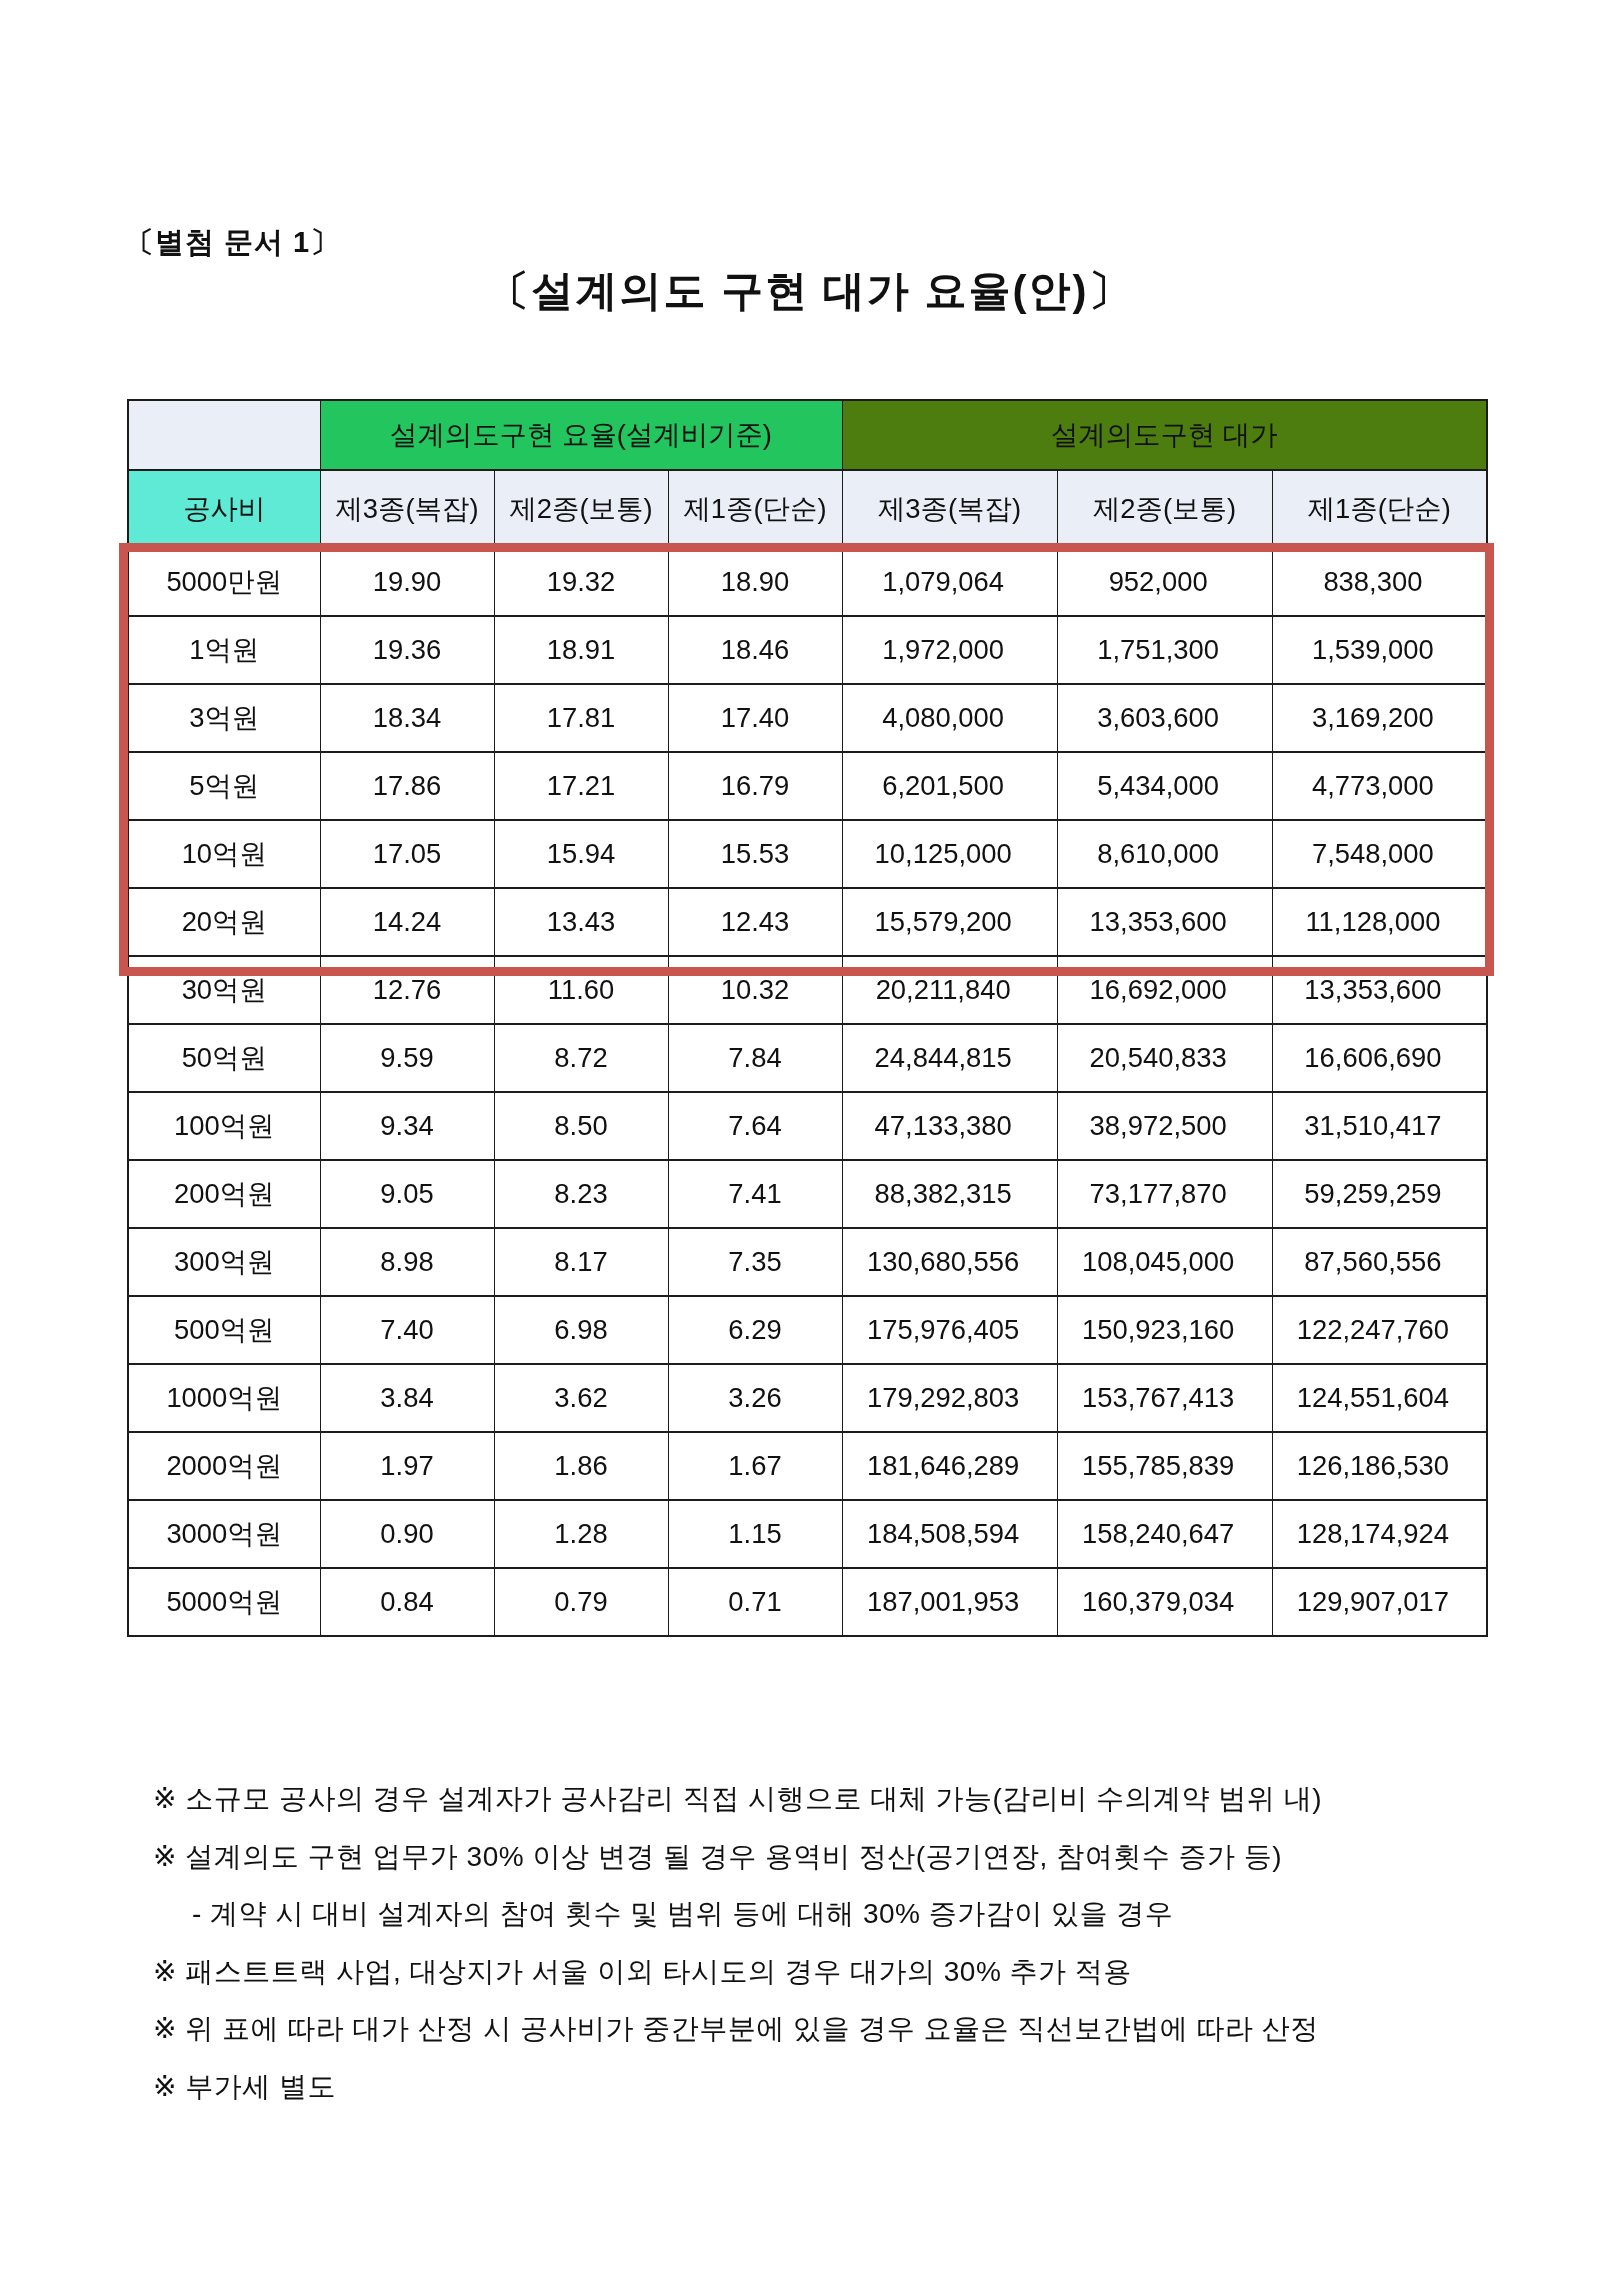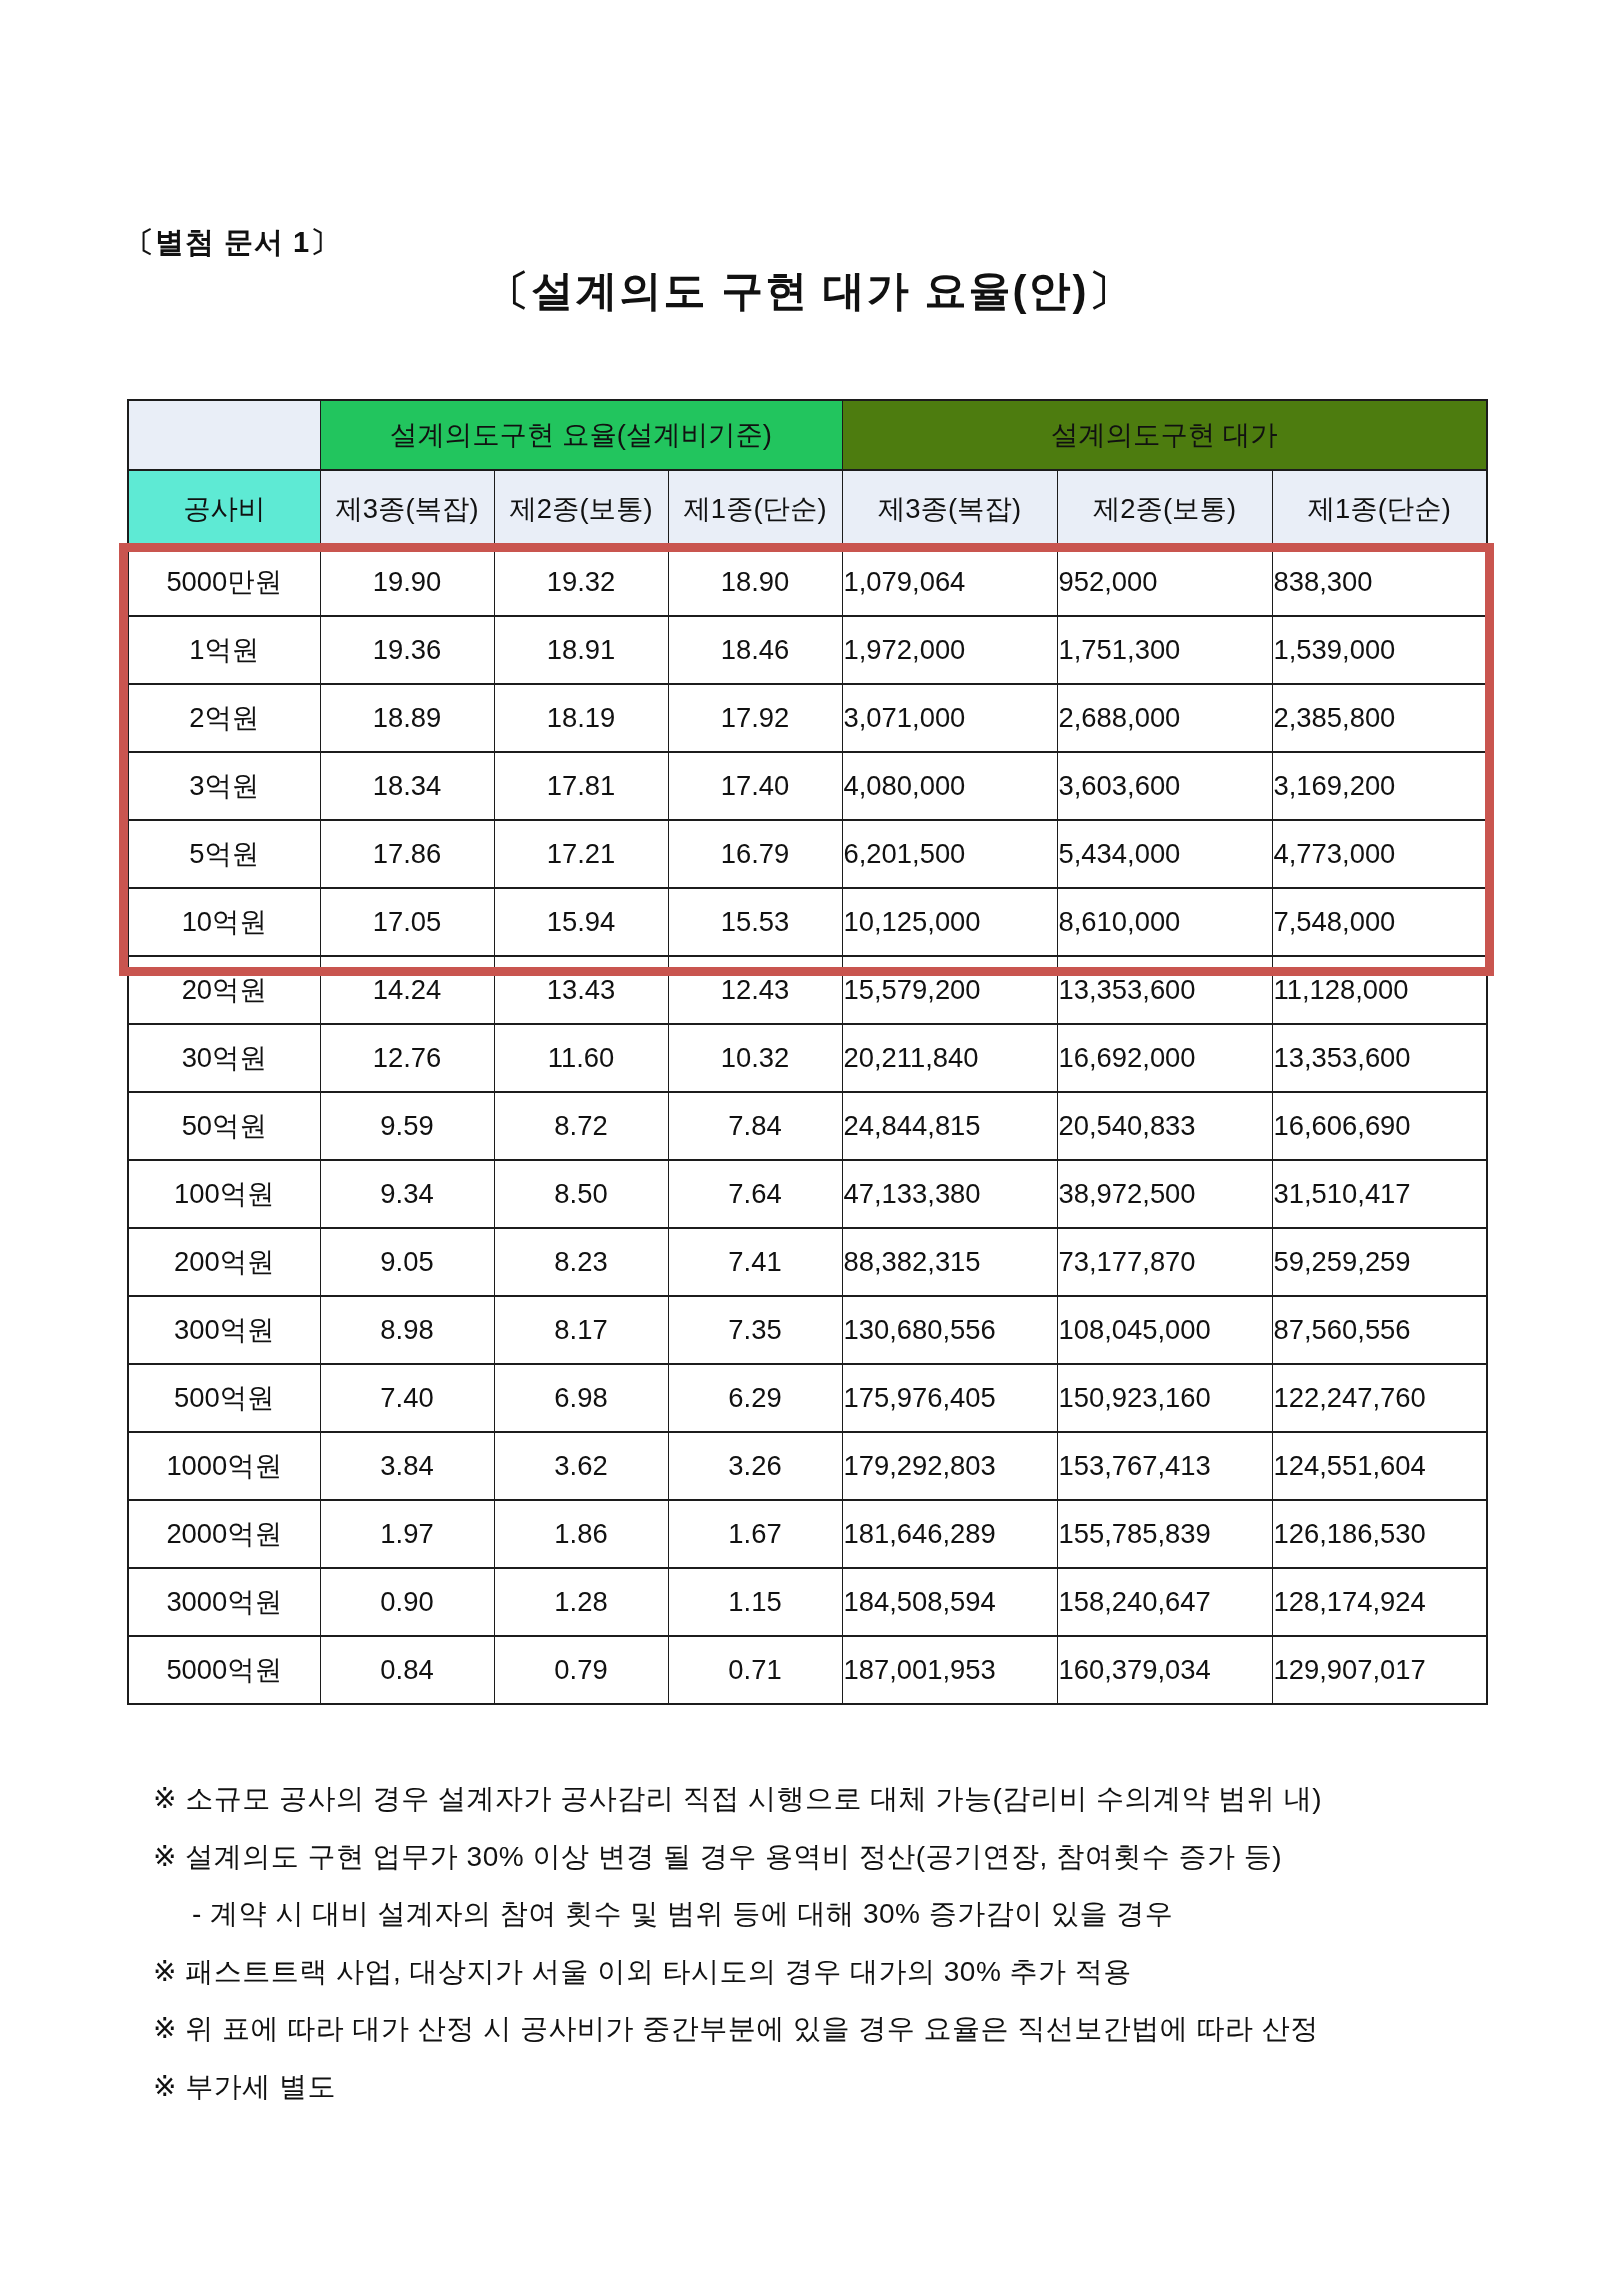--- a/index.html
+++ b/index.html
@@ -65,21 +65,21 @@
   }
   tr.group-row th { height: 70px; }
   tr.colhead-row th { height: 78px; }
   table.fee-table tbody td {
     height: 68px;
     vertical-align: middle;
     background: #ffffff;
   }
   td.cell-cost { text-align: center; }
   td.cell-rate { text-align: center; }
-  td.cell-fee  { text-align: left; padding-right: 13.7px; }
+  td.cell-fee  { text-align: center; padding-right: 13.7px; }
   .highlight-box {
     position: absolute;
     left: -7.8px;
     top: 144px;
     width: 1375px;
     height: 433px;
     box-sizing: border-box;
     border: 9.8px solid #c9554f;
     pointer-events: none;
   }
@@ -147,29 +147,20 @@
           <tr>
             <td class="cell-cost">1억원</td>
             <td class="cell-rate">19.36</td>
             <td class="cell-rate">18.91</td>
             <td class="cell-rate">18.46</td>
             <td class="cell-fee">1,972,000</td>
             <td class="cell-fee">1,751,300</td>
             <td class="cell-fee">1,539,000</td>
           </tr>
           <tr>
-            <td class="cell-cost">2억원</td>
-            <td class="cell-rate">18.89</td>
-            <td class="cell-rate">18.19</td>
-            <td class="cell-rate">17.92</td>
-            <td class="cell-fee">3,071,000</td>
-            <td class="cell-fee">2,688,000</td>
-            <td class="cell-fee">2,385,800</td>
-          </tr>
-          <tr>
             <td class="cell-cost">3억원</td>
             <td class="cell-rate">18.34</td>
             <td class="cell-rate">17.81</td>
             <td class="cell-rate">17.40</td>
             <td class="cell-fee">4,080,000</td>
             <td class="cell-fee">3,603,600</td>
             <td class="cell-fee">3,169,200</td>
           </tr>
           <tr>
             <td class="cell-cost">5억원</td>

